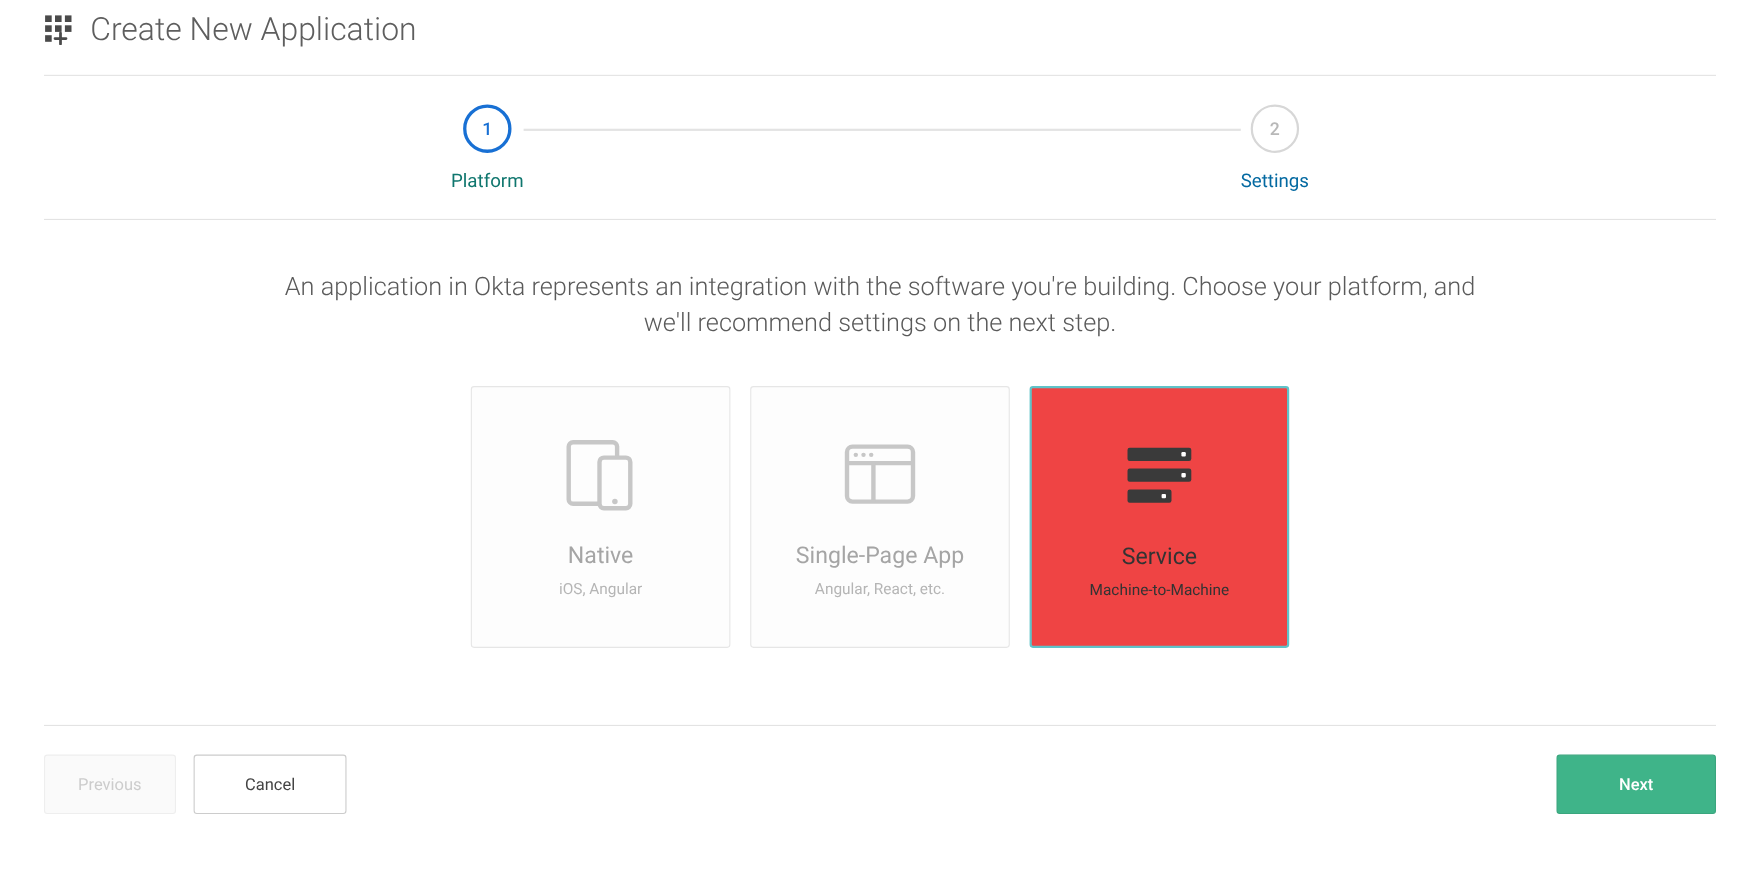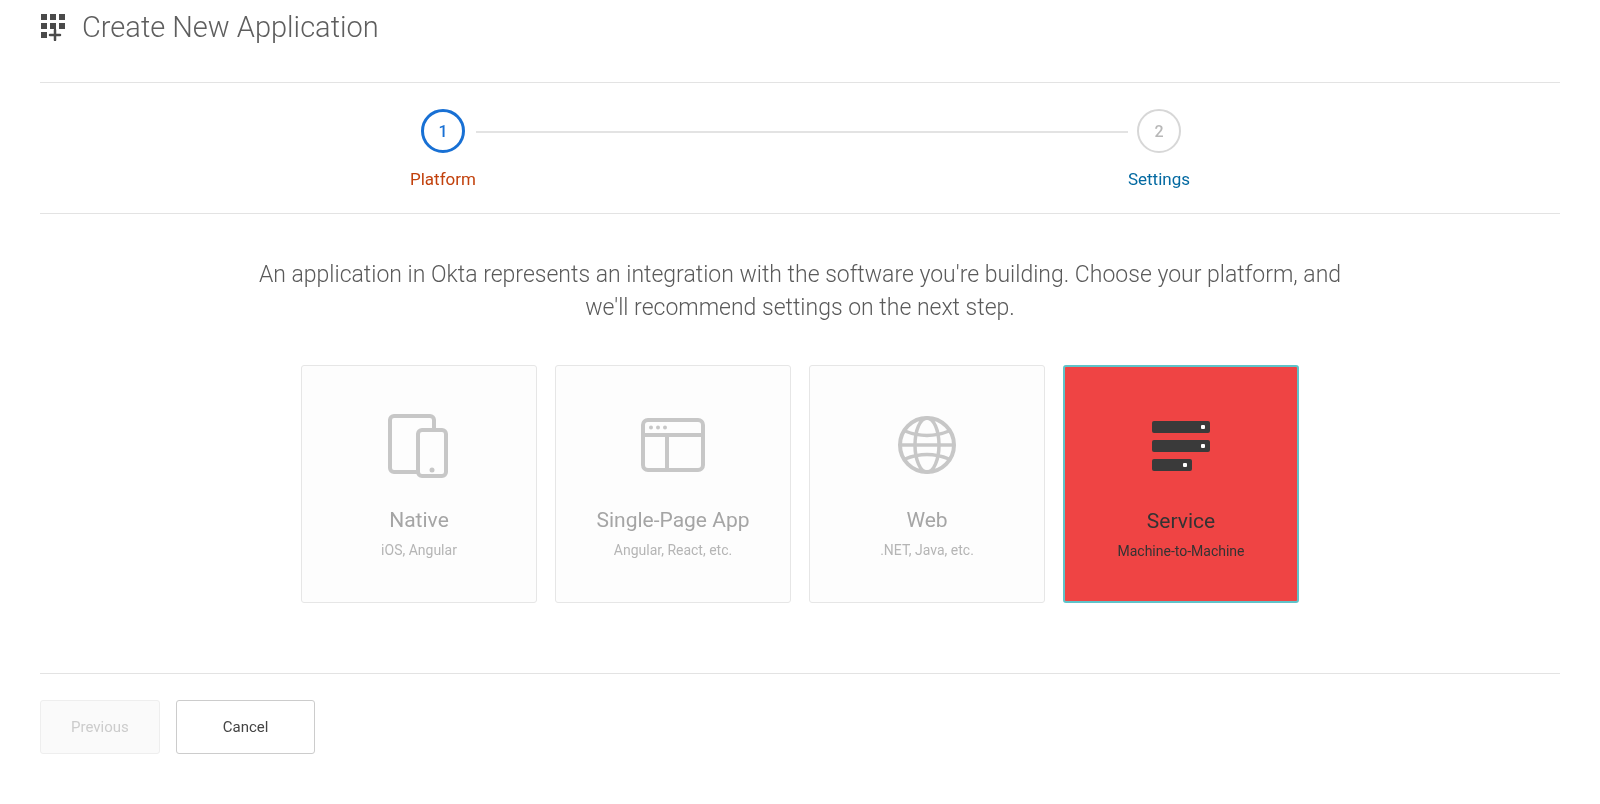--- a/index.html
+++ b/index.html
@@ -10,21 +10,21 @@
     body {
       font-family: -apple-system, BlinkMacSystemFont, "Segoe UI", Roboto, Helvetica, Arial, sans-serif;
       background: #fff;
       color: #333;
       padding: 10px 40px 40px 40px;
     }
     .header {
       display: flex;
       align-items: center;
       gap: 14px;
-      padding-bottom: 38px;
+      padding-bottom: 24px;
       border-bottom: 1px solid #e3e3e3;
     }
     .app-icon {
       width: 28px;
       height: 28px;
       display: inline-block;
     }
     .page-title {
       font-size: 29px;
       font-weight: 300;
@@ -63,21 +63,21 @@
       color: #b8b8b8;
       background: #fff;
     }
     .step-circle.active {
       border-color: #1870d4;
       color: #1870d4;
       border-width: 3px;
     }
     .step-label {
       font-size: 17px;
-      color: #c2410c;
+      color: #0f766e;
     }
     .step-label.inactive {
       color: #0369a1;
     }
     .stepper-line {
       position: absolute;
       top: 22px;
       left: 60px;
       right: 60px;
       height: 2px;
@@ -267,44 +267,32 @@
         <line x1="27" y1="18" x2="27" y2="53" stroke="currentColor" stroke-width="4"></line>
         <circle cx="11" cy="10.5" r="2" fill="currentColor"></circle>
         <circle cx="18" cy="10.5" r="2" fill="currentColor"></circle>
         <circle cx="25" cy="10.5" r="2" fill="currentColor"></circle>
       </svg>
     </div>
     <div class="card-title">Single-Page App</div>
     <div class="card-sub">Angular, React, etc.</div>
   </div>
 
-  <div class="card">
-    <div class="card-icon">
-      <svg width="62" height="62" viewBox="0 0 62 62">
-        <circle cx="31" cy="31" r="27" fill="none" stroke="currentColor" stroke-width="4"></circle>
-        <ellipse cx="31" cy="31" rx="12" ry="27" fill="none" stroke="currentColor" stroke-width="3.5"></ellipse>
-        <line x1="4" y1="31" x2="58" y2="31" stroke="currentColor" stroke-width="3.5"></line>
-        <path d="M 9 17 Q 31 26 53 17" fill="none" stroke="currentColor" stroke-width="3.5"></path>
-        <path d="M 9 45 Q 31 36 53 45" fill="none" stroke="currentColor" stroke-width="3.5"></path>
-      </svg>
-    </div>
-    <div class="card-title">Web</div>
-    <div class="card-sub">.NET, Java, etc.</div>
-  </div>
 
   <div class="card selected">
     <div class="card-icon">
       <div class="servers">
         <div class="server-bar"></div>
         <div class="server-bar"></div>
         <div class="server-bar short"></div>
       </div>
     </div>
     <div class="card-title">Service</div>
     <div class="card-sub">Machine-to-Machine</div>
   </div>
 
 </div>
 
 <div class="footer">
   <button class="btn btn-previous" disabled="">Previous</button>
   <button class="btn btn-cancel">Cancel</button>
+  <button class="btn btn-next">Next</button>
 </div>
 
 </body></html>

